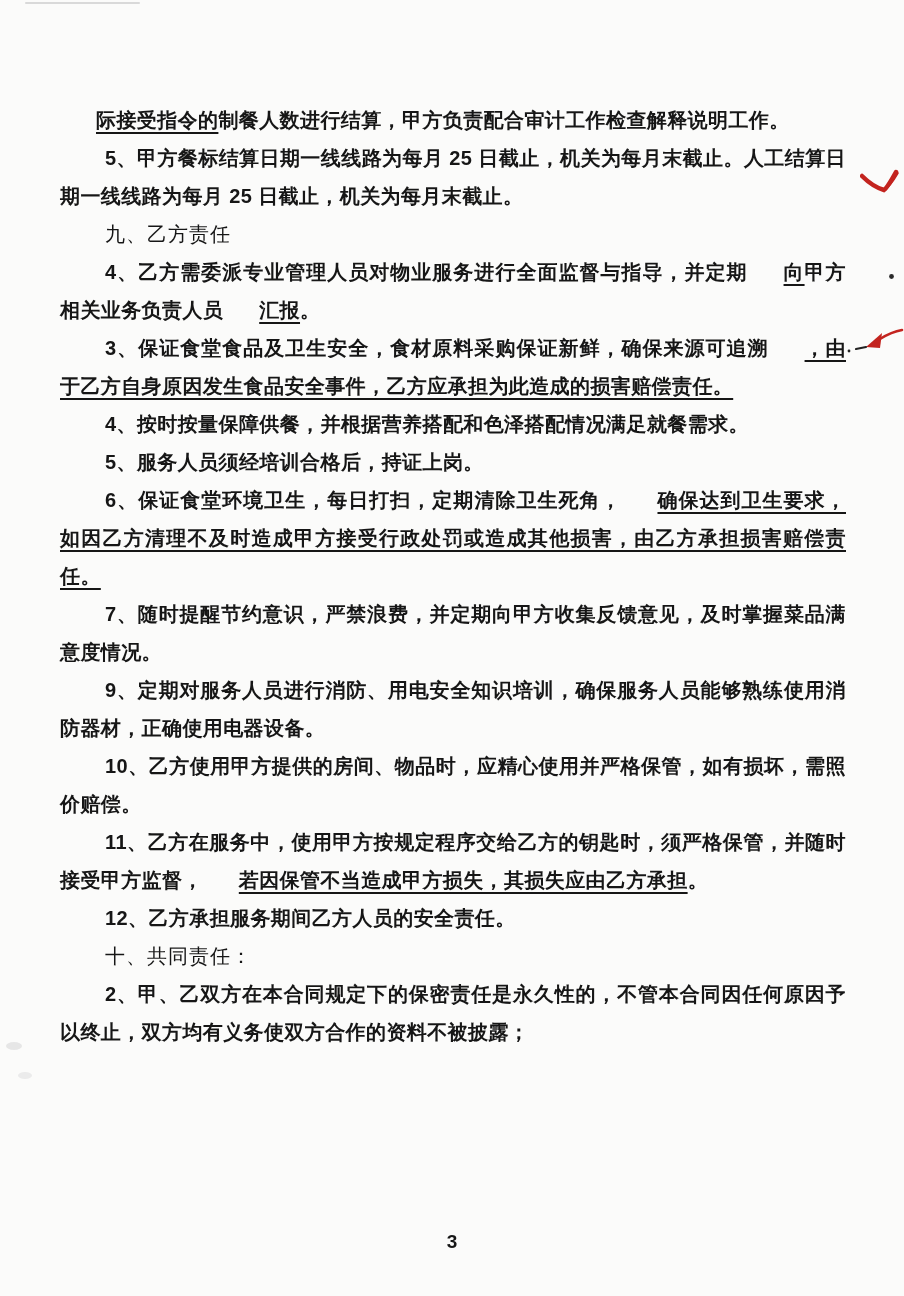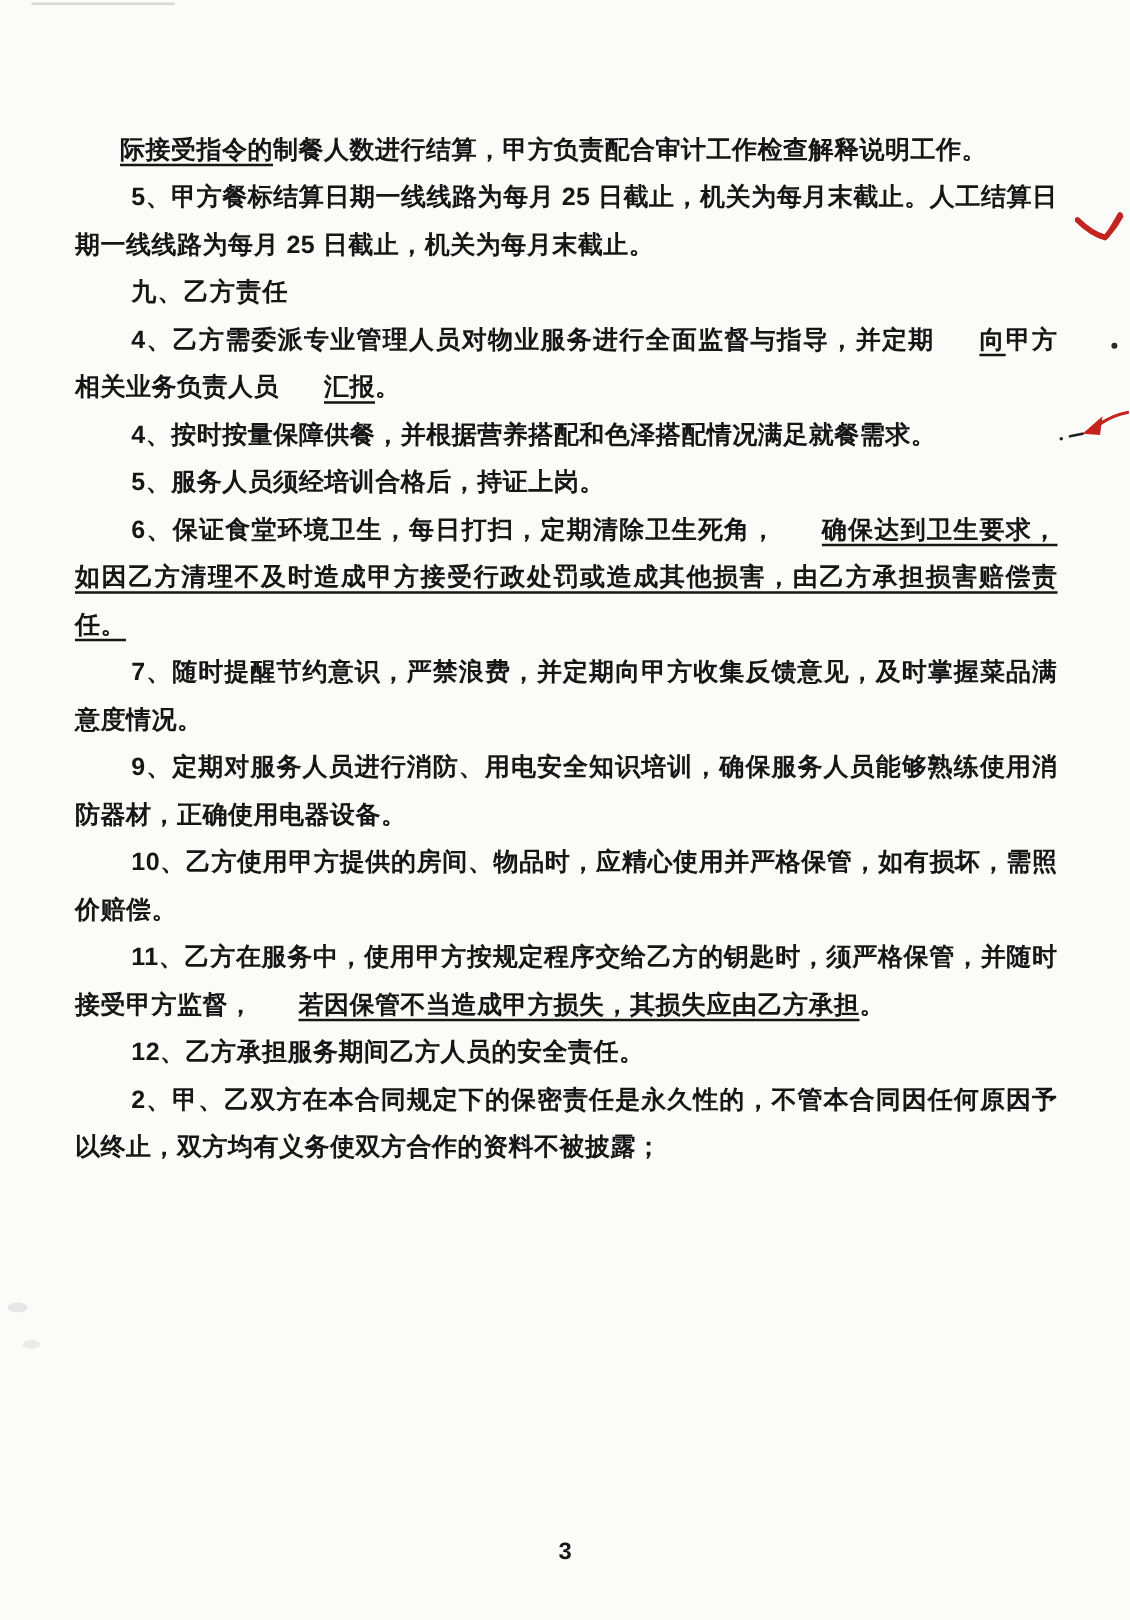--- a/index.html
+++ b/index.html
@@ -23,21 +23,21 @@
     left:60px;top:101px;
     width:786px;
     font-size:20px;
     line-height:38px;
     font-weight:600;
     letter-spacing:0.4px;
     text-align:justify;
   }
   .para{margin:0;}
   .para.indent{text-indent:2.25em;}
-  .para.bold{font-weight:700;letter-spacing:1px;}
+  .para.bold{font-weight:400;letter-spacing:1px;}
   .para u{
     text-decoration-thickness:1.6px;
     text-underline-offset:5px;
     padding-left:36px;
   }
   .page-number{
     position:absolute;
     left:0;top:1231px;width:904px;
     text-align:center;
     font-size:19px;
@@ -51,28 +51,30 @@
 </head>
 <body>
 
 <div class="page">
 
   <div class="doc-body">
       <p class="para"><u>际接受指令的</u><span>制餐人数进行结算，甲方负责配合审计工作检查解释说明工作。</span></p>
       <p class="para indent"><span>5、甲方餐标结算日期一线线路为每月 25 日截止，机关为每月末截止。人工结算日期一线线路为每月 25 日截止，机关为每月末截止。</span></p>
       <p class="para indent bold"><span>九、乙方责任</span></p>
       <p class="para indent"><span>4、乙方需委派专业管理人员对物业服务进行全面监督与指导，并定期</span><u>向</u><span>甲方相关业务负责人员</span><u>汇报</u><span>。</span></p>
+      <p class="para indent"><span>3、保证食堂食品及卫生安全，食材原料采购保证新鲜，确保来源可追溯</span><u>，由于乙方自身原因发生食品安全事件，乙方应承担为此造成的损害赔偿责任。</u></p>
       <p class="para indent"><span>4、按时按量保障供餐，并根据营养搭配和色泽搭配情况满足就餐需求。</span></p>
       <p class="para indent"><span>5、服务人员须经培训合格后，持证上岗。</span></p>
       <p class="para indent"><span>6、保证食堂环境卫生，每日打扫，定期清除卫生死角，</span><u>确保达到卫生要求，如因乙方清理不及时造成甲方接受行政处罚或造成其他损害，由乙方承担损害赔偿责任。</u></p>
       <p class="para indent"><span>7、随时提醒节约意识，严禁浪费，并定期向甲方收集反馈意见，及时掌握菜品满意度情况。</span></p>
       <p class="para indent"><span>9、定期对服务人员进行消防、用电安全知识培训，确保服务人员能够熟练使用消防器材，正确使用电器设备。</span></p>
       <p class="para indent"><span>10、乙方使用甲方提供的房间、物品时，应精心使用并严格保管，如有损坏，需照价赔偿。</span></p>
       <p class="para indent"><span>11、乙方在服务中，使用甲方按规定程序交给乙方的钥匙时，须严格保管，并随时接受甲方监督，</span><u>若因保管不当造成甲方损失，其损失应由乙方承担</u><span>。</span></p>
       <p class="para indent"><span>12、乙方承担服务期间乙方人员的安全责任。</span></p>
+      <p class="para indent bold"><span>十、共同责任：</span></p>
       <p class="para indent"><span>2、甲、乙双方在本合同规定下的保密责任是永久性的，不管本合同因任何原因予以终止，双方均有义务使双方合作的资料不被披露；</span></p>
     </div>
 
   <div class="page-number">3</div>
 
   <div class="annotation" style="left: 860px; top: 168px; width: 44px; height: 30px;">
     <svg viewBox="0 0 44 30">
       <path d="M2,8 C9,15 17,20 24,22 C27,20 31,13 36,4" fill="none" stroke="var(--annotation-red)" stroke-width="4.5" stroke-linecap="round"></path>
       <path d="M24,22 C30,19 34,12 38,5" fill="none" stroke="var(--annotation-red)" stroke-width="1.6" stroke-linecap="round"></path>
     </svg>

